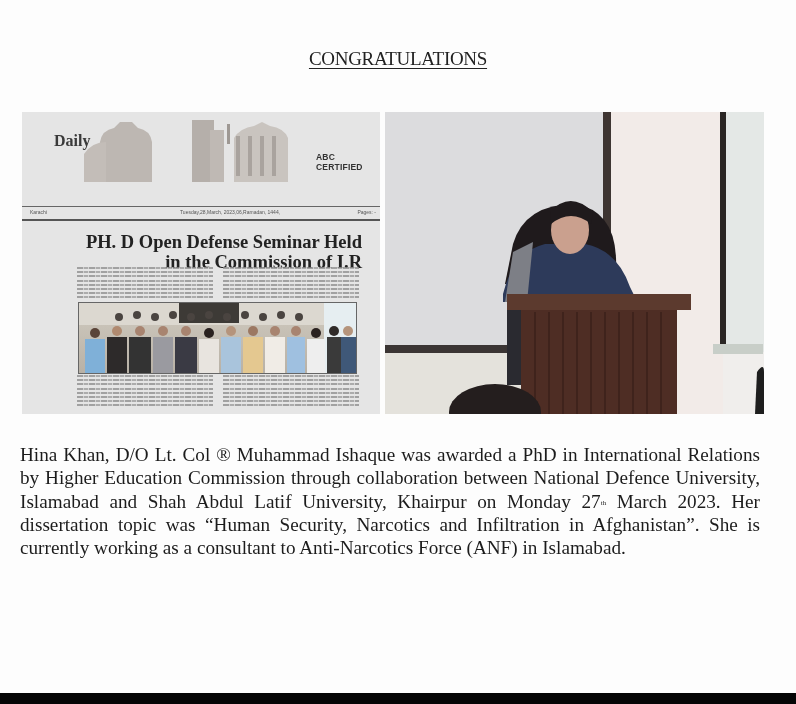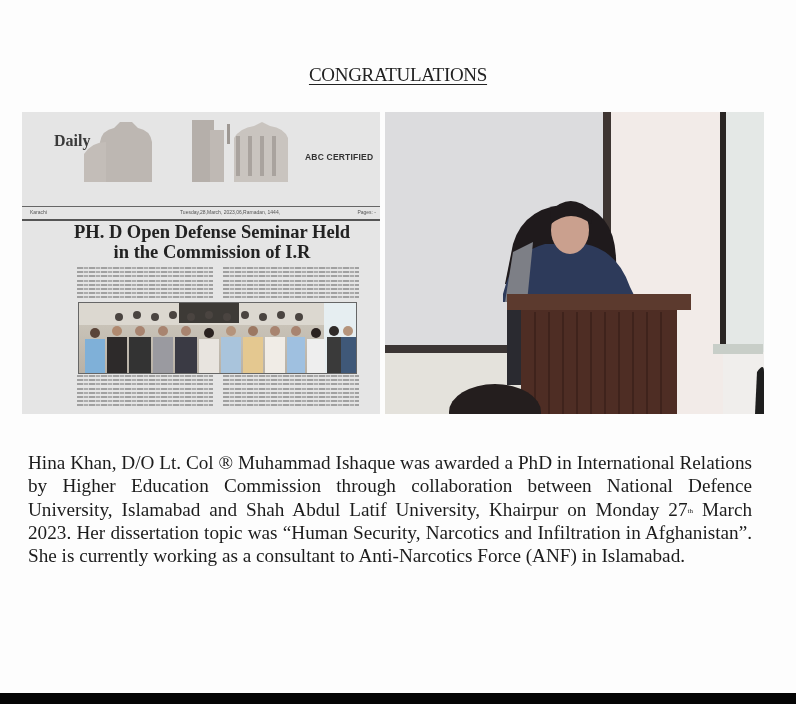--- a/index.html
+++ b/index.html
@@ -3,48 +3,48 @@
   <meta charset="utf-8">
   <style>
     html, body { margin:0; padding:0; }
     body {
       width:796px; height:704px; overflow:hidden; position:relative;
       background:#fdfdfd;
       font-family:"Liberation Serif", "DejaVu Serif", serif;
       color:#1e1e1e;
     }
     .title {
-      position:absolute; left:0; top:64px; width:796px; text-align:center;
+      position:absolute; left:0; top:48px; width:796px; text-align:center;
       font-size:19px; letter-spacing:-0.3px; color:#222;
     }
     .title span { text-decoration:underline; text-underline-offset:3px; text-decoration-thickness:1px; }
 
     
     .paper {
       position:absolute; left:22px; top:112px; width:358px; height:302px;
       background:#e5e5e5; overflow:hidden;
     }
     .skyline { position:absolute; left:0; top:0; width:358px; height:80px; }
     .daily { position:absolute; left:32px; top:20px; font-size:16px; font-weight:bold; color:#3a3a3a; }
     .masthead {
       position:absolute; left:28px; top:30px; font-size:44px; font-weight:bold;
       color:#3b3b3b; letter-spacing:0.5px; white-space:nowrap; line-height:48px;
     }
-    .abc { position:absolute; left:283px; top:40px; font-family:"Liberation Sans", sans-serif; font-size:8.5px; font-weight:bold; color:#333; letter-spacing:0.2px; }
+    .abc { position:absolute; left:294px; top:40px; font-family:"Liberation Sans", sans-serif; font-size:8.5px; font-weight:bold; color:#333; letter-spacing:0.2px; }
     .tagline { position:absolute; left:0; width:358px; top:77px; text-align:center; font-size:11.5px; font-weight:bold; letter-spacing:0.4px; color:#333; }
     .dateline {
       position:absolute; left:0; top:94px; width:358px; height:12px;
       border-top:1.5px solid #666; border-bottom:2px solid #555;
       font-family:"Liberation Sans", sans-serif; font-size:5px; color:#555;
     }
     .dateline .city { position:absolute; left:8px; top:2px; }
     .dateline .date { position:absolute; left:158px; top:2px; }
     .dateline .pages { position:absolute; right:4px; top:2px; }
     .headline {
-      position:absolute; left:40px; width:300px; top:110px; text-align:center;
+      position:absolute; left:40px; width:300px; top:120px; text-align:right;
       font-size:18.5px; font-weight:bold; line-height:20px; color:#222;
     }
     .cols { position:absolute; top:155px; left:55px; width:290px; height:34px; }
     .col { position:absolute; width:136px; height:34px; }
     .line { height:2px; margin-bottom:2.2px; background:repeating-linear-gradient(90deg,#8a8a8a 0 6px,#c8c8c8 6px 7px,#999 7px 11px,#d0d0d0 11px 12px); opacity:.75; }
     .groupphoto {
       position:absolute; left:56px; top:190px; width:277px; height:70px;
       border:1px solid #666; overflow:hidden;
       background:linear-gradient(180deg,#d8d4cc 0,#c9c3b8 30%,#b8b1a6 100%);
     }
@@ -54,21 +54,21 @@
     .photo {
       position:absolute; left:385px; top:112px; width:379px; height:302px; overflow:hidden;
       background:#ecebea;
     }
 
     
     .body {
       position:absolute; left:16px; top:439px; width:748px;
       font-size:19.2px; line-height:23.3px; text-align:justify; color:#1c1c1c;
     }
-    .body p { margin:12px; }
+    .body p { margin:4px; }
     .body sup { font-size:7px; vertical-align:top; position:relative; top:2px; }
     .blackbar { position:absolute; left:0; top:693px; width:796px; height:11px; background:#050505; }
   </style>
 </head>
 <body>
 
 <div class="title"><span>CONGRATULATIONS</span></div>
 
 <div class="paper">
   <svg class="skyline" viewBox="0 0 358 80">

